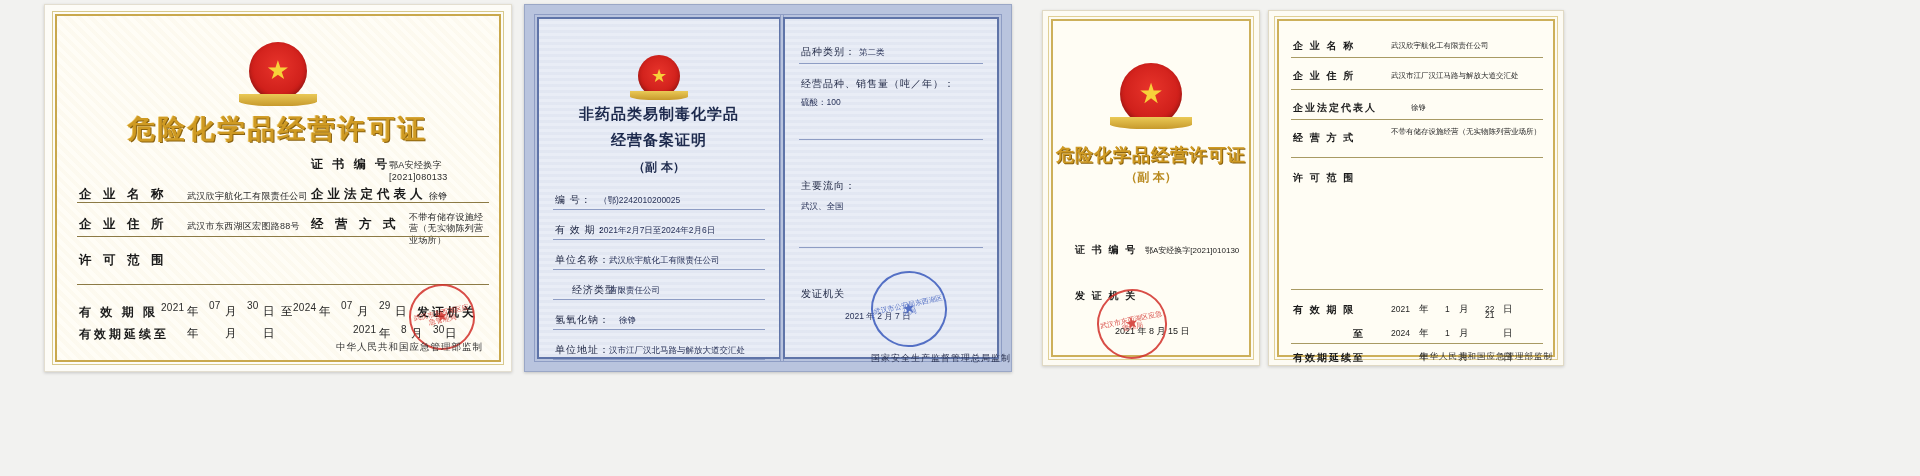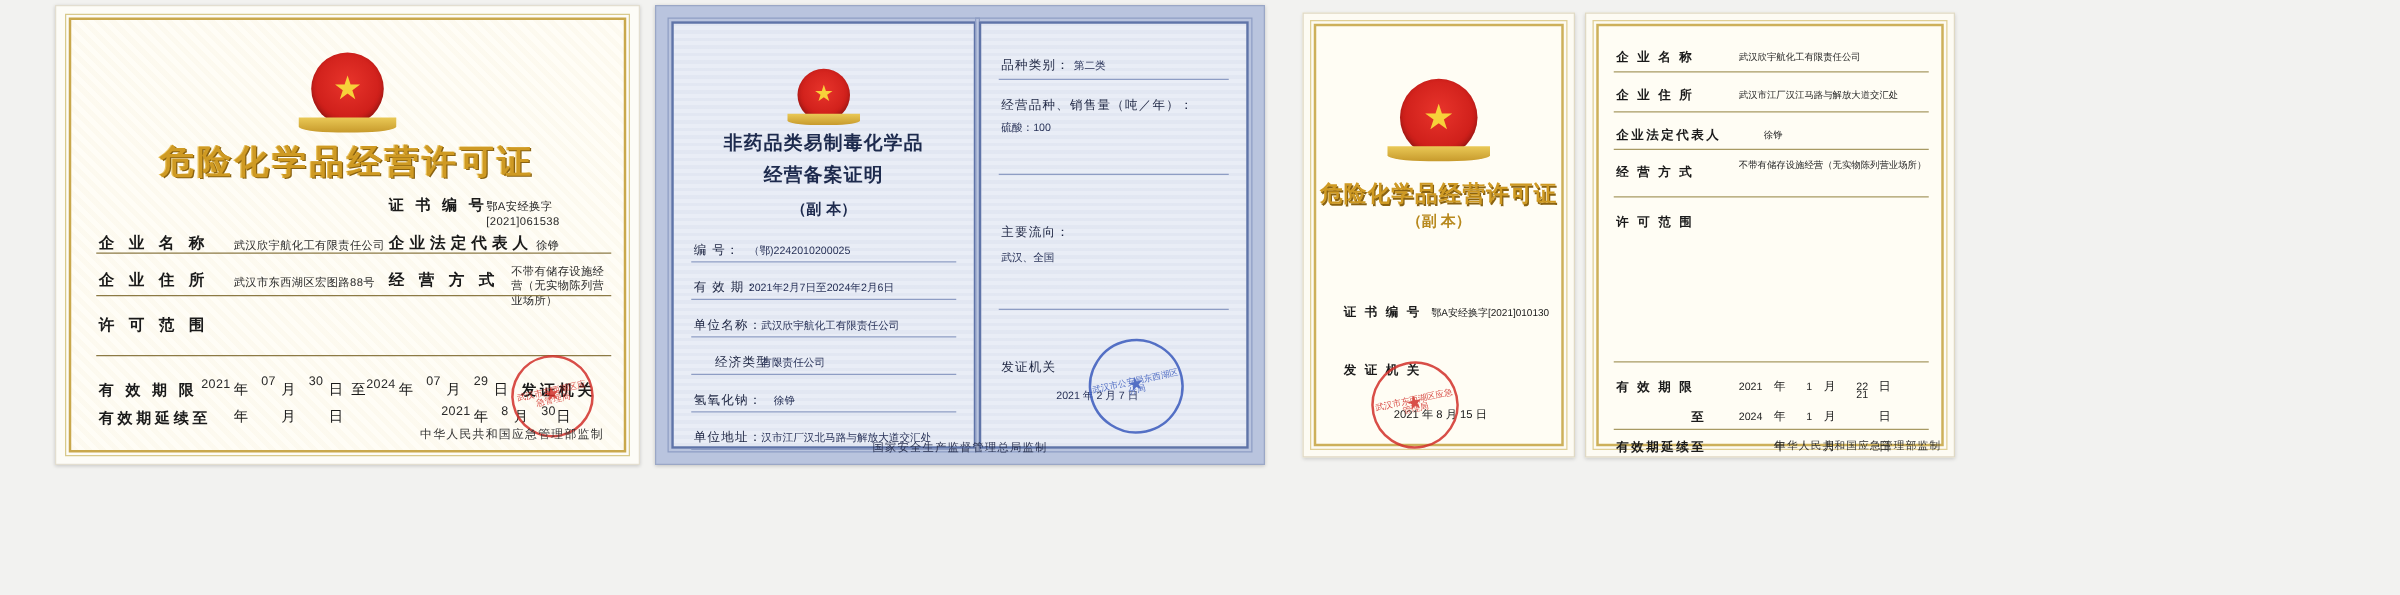--- a/index.html
+++ b/index.html
@@ -98,21 +98,21 @@
     background:linear-gradient(#eac956,#c79a2c);
   }
   .title2{
     position:absolute;left:0;right:0;text-align:center;color:#1d2a4d;
     font-weight:bold;font-family:"DejaVu Serif","Liberation Serif",serif;
   }
   .c2-row{position:absolute;font-size:10px;color:#1b2340;}
   .c2-lbl{letter-spacing:1px;}
   .c2-val{font-size:8.5px;color:#283258;}
   .c2-foot{
-    position:absolute;bottom:6px;left:0;right:0;text-align:center;
+    position:absolute;bottom:6px;left:0;right:0;text-align:right;
     font-size:9px;color:#2a3250;letter-spacing:1px;font-family:Liberation Mono, monospace;
   }
 
   
   #cert3{
     left:1042px;top:10px;width:218px;height:356px;
     background:#fdfbf3;border:1px solid #e0d9c4;
     box-shadow:0 1px 3px rgba(0,0,0,.16);
   }
   #cert3 .inner{
@@ -162,21 +162,21 @@
 
   <div class="cert" id="cert1">
     <div class="inner">
 
       <div class="emblem"></div>
       <div class="emb-base"></div>
 
       <div class="title1">危险化学品经营许可证</div>
 
       <div class="c1-row c1-bottom-label" style="left:254px;top:140px;">证 书 编 号</div>
-      <div class="c1-row c1-val" style="left:332px;top:143px;">鄂A安经换字[2021]061538</div>
+      <div class="c1-row c1-val" style="left:332px;top:143px;">鄂A安经换字[2021]080133</div>
 
       <div class="c1-row c1-lbl" style="left:22px;top:170px;">企 业 名 称</div>
       <div class="c1-row c1-val" style="left:130px;top:174px;">武汉欣宇航化工有限责任公司</div>
       <div class="c1-row c1-lbl" style="left:254px;top:170px;">企业法定代表人</div>
       <div class="c1-row c1-val" style="left:372px;top:174px;">徐铮</div>
       <div class="rule" style="left:20px;top:186px;width:412px;"></div>
 
       <div class="c1-row c1-lbl" style="left:22px;top:200px;">企 业 住 所</div>
       <div class="c1-row c1-val" style="left:130px;top:204px;">武汉市东西湖区宏图路88号</div>
       <div class="c1-row c1-lbl" style="left:254px;top:200px;">经 营 方 式</div>

